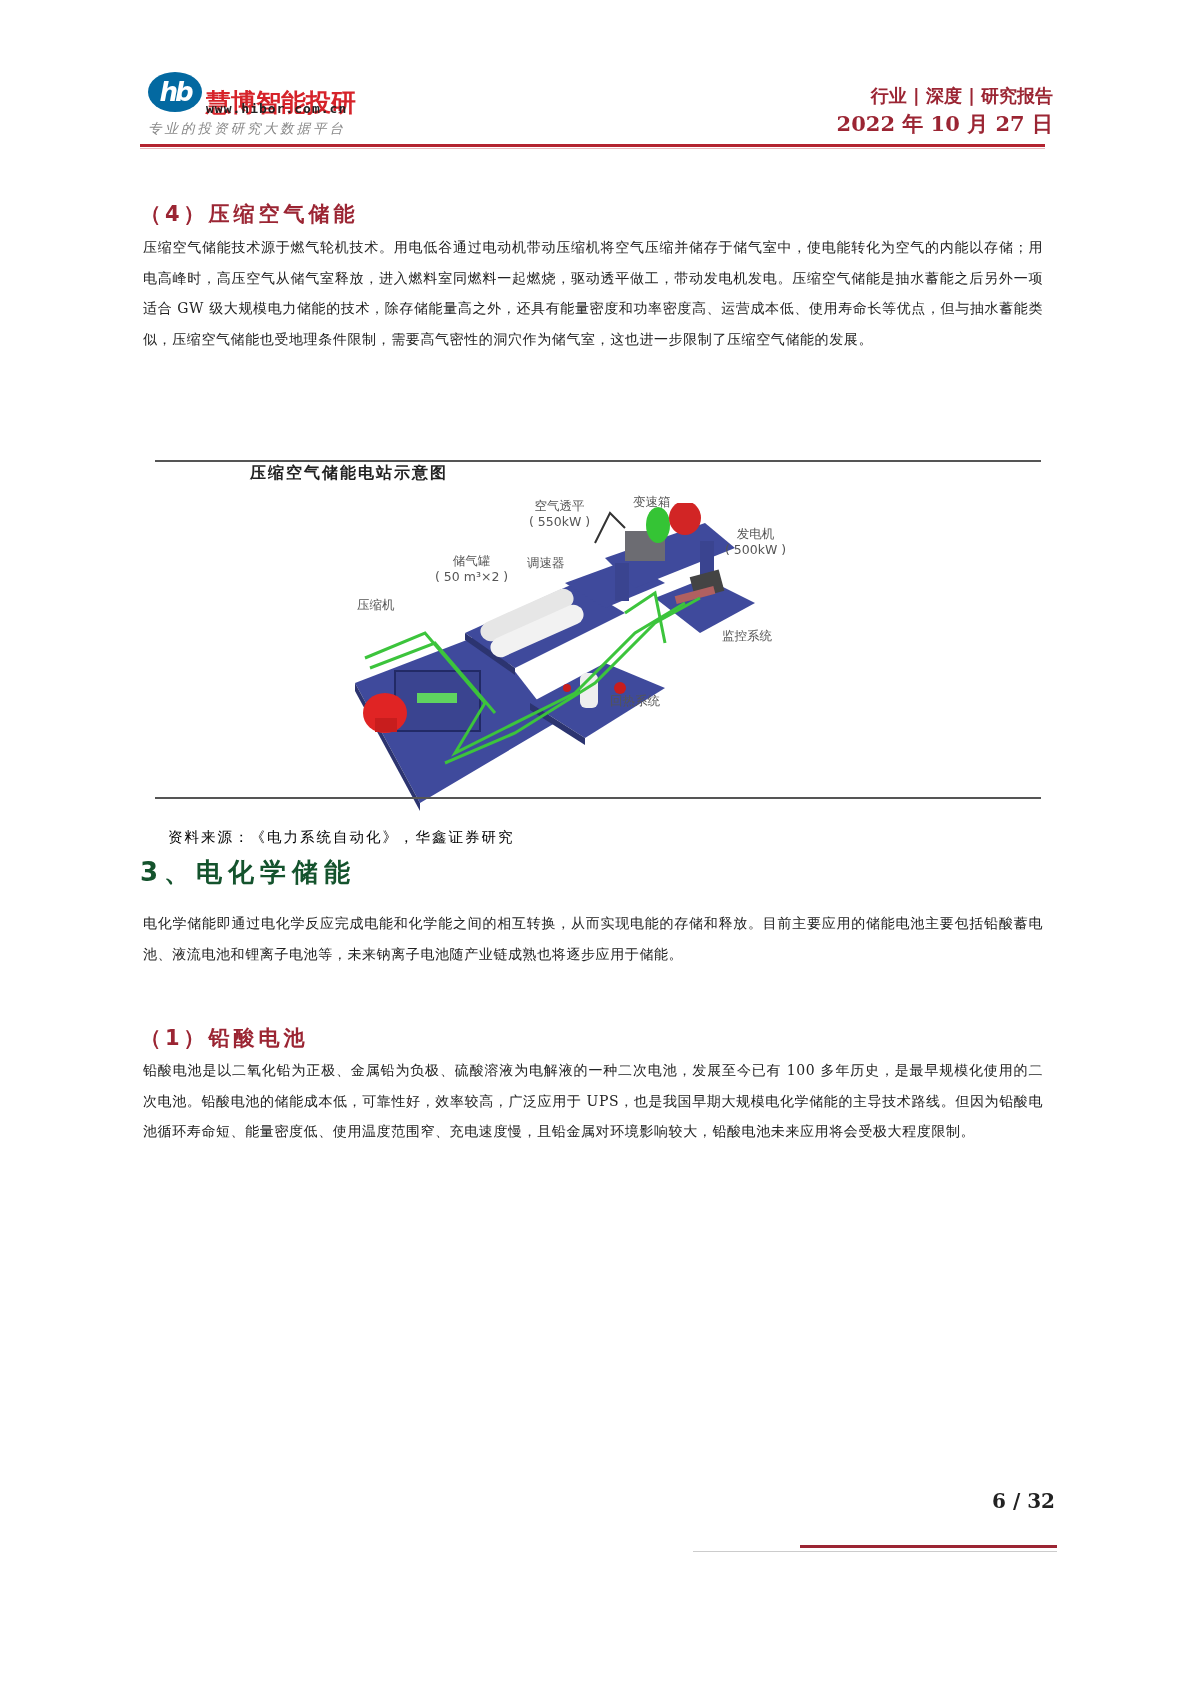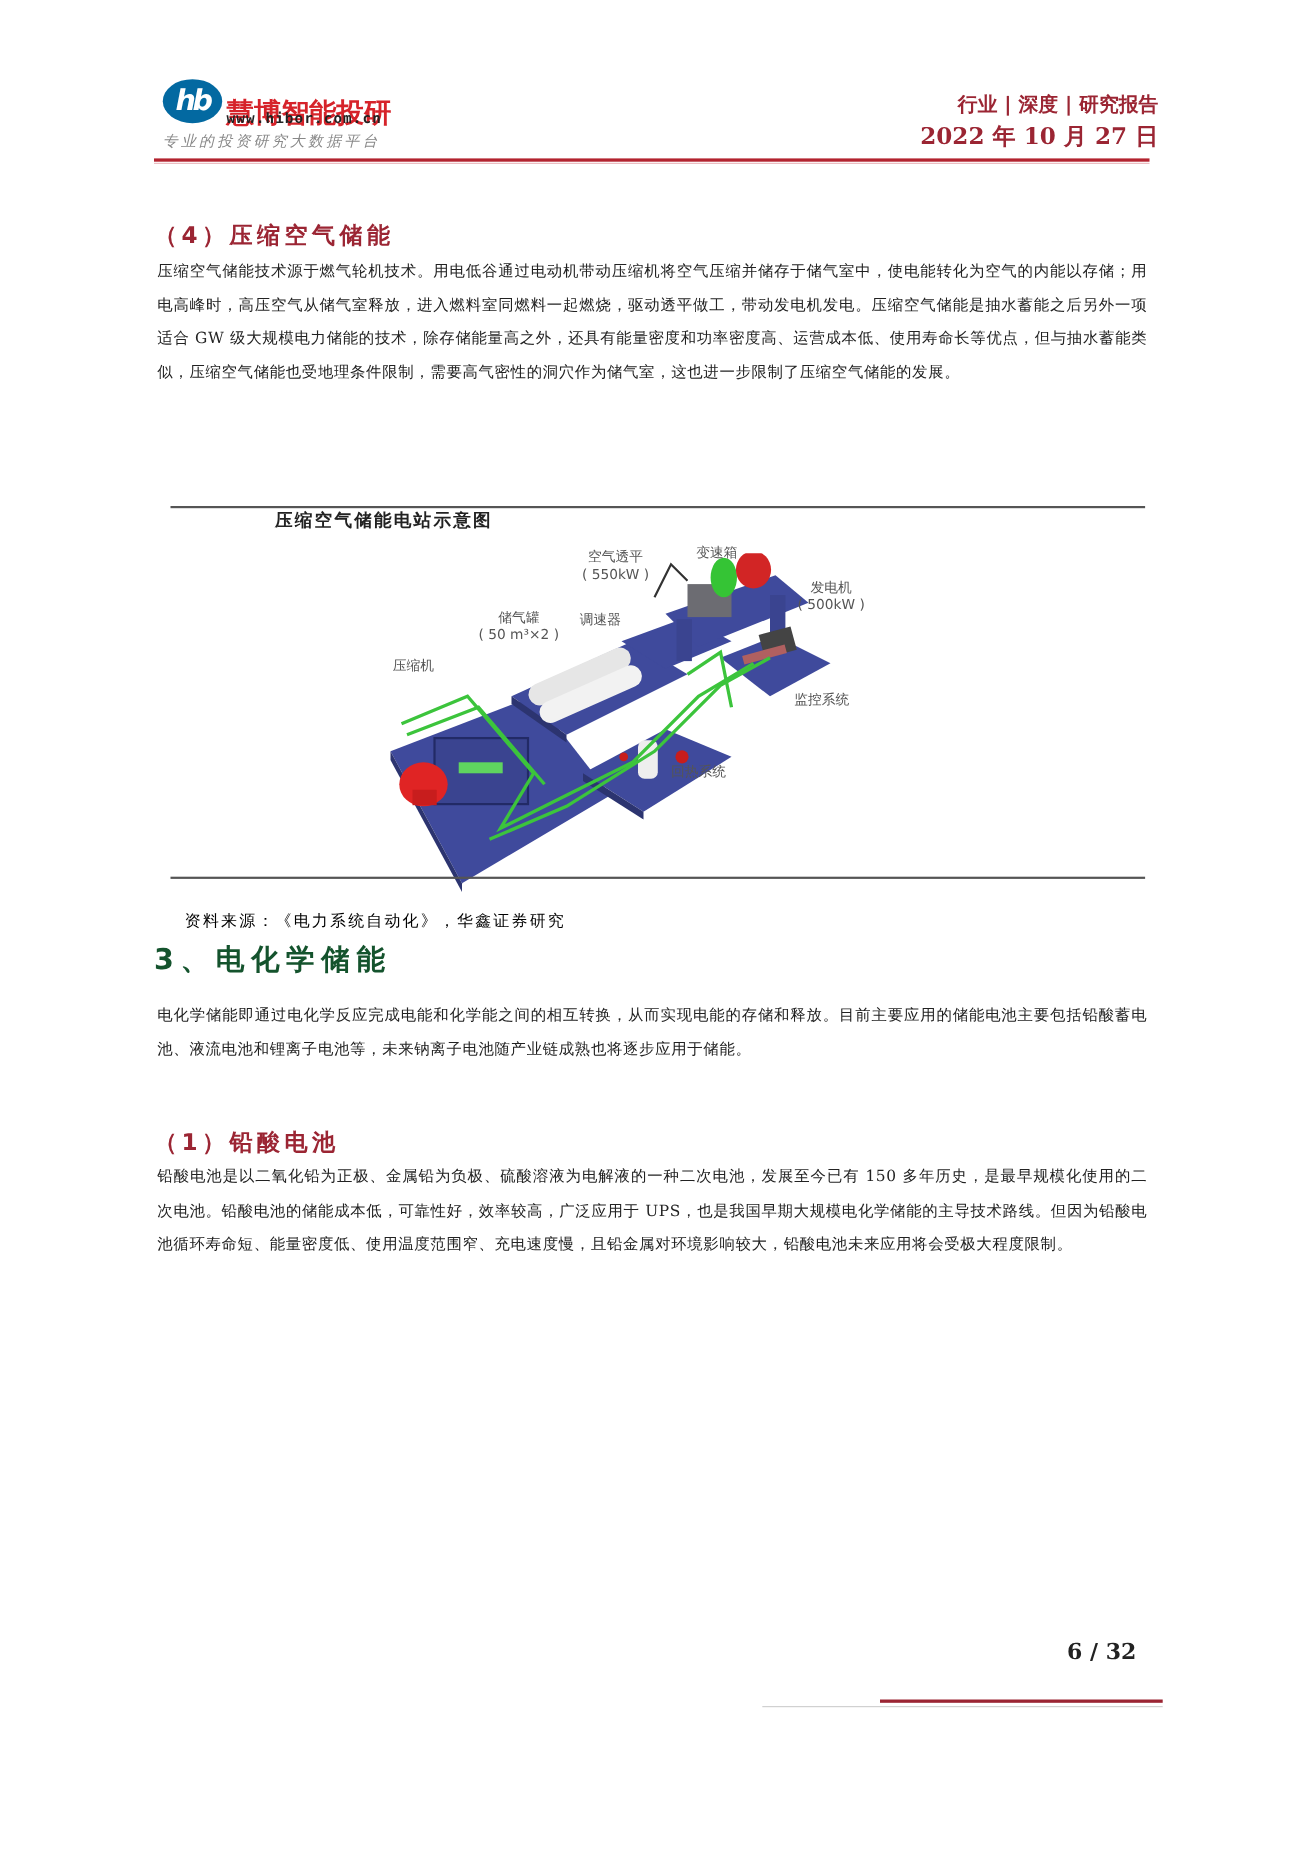--- a/index.html
+++ b/index.html
@@ -27,21 +27,21 @@
 
     
     .fig-title { left: 250px; top: 436px; font-family: "DejaVu Serif", serif; font-weight: bold; font-size: 16px; color: #222; letter-spacing: 2px; margin-top: 27px; }
     .fig-rule-top { left: 155px; top: 460px; width: 886px; height: 2px; background: #555; }
     .fig-rule-bot { left: 155px; top: 797px; width: 886px; height: 2px; background: #555; }
     .fig-source { left: 168px; top: 828px; font-family: "DejaVu Serif", serif; font-size: 14.5px; color: #000000; letter-spacing: 2px; }
     .fig-area { left: 155px; top: 463px; width: 886px; height: 333px; margin-top: 40px; }
     .fig-label { position: absolute; font-family: "DejaVu Sans", sans-serif; font-size: 12.5px; color: #555; text-align: center; line-height: 16px; white-space: nowrap; }
 
     
-    .page-num { right: 156px; top: 1489px; font-family: "DejaVu Serif", serif; font-weight: bold; font-size: 20px; color: #222; }
+    .page-num { right: 134px; top: 1489px; font-family: "DejaVu Serif", serif; font-weight: bold; font-size: 20px; color: #222; }
     .foot-line-grey { left: 693px; top: 1551px; width: 364px; height: 1px; background: #ccc; }
     .foot-line-red { left: 800px; top: 1545px; width: 257px; height: 3px; background: #9b2533; }
   </style>
 </head>
 <body>
 
 <div class="abs logo">
   <div class="logo-circle">hb</div>
   <div class="logo-name">慧博智能投研</div>
   <div class="logo-url">www.hibor.com.cn</div>
@@ -124,17 +124,17 @@
   <div class="fig-label" style="left:455px; top:190px;">回热系统</div>
 </div>
 
 <div class="abs fig-rule-bot"></div>
 <div class="abs fig-source">资料来源：《电力系统自动化》，华鑫证券研究</div>
 
 <div class="abs h-main" style="left:140px; top:855px;">3、电化学储能</div>
 <div class="abs para" style="top:908px;">电化学储能即通过电化学反应完成电能和化学能之间的相互转换，从而实现电能的存储和释放。目前主要应用的储能电池主要包括铅酸蓄电池、液流电池和锂离子电池等，未来钠离子电池随产业链成熟也将逐步应用于储能。</div>
 
 <div class="abs h-sub" style="left:140px; top:1024px;">（1）铅酸电池</div>
-<div class="abs para" style="top:1055px;">铅酸电池是以二氧化铅为正极、金属铅为负极、硫酸溶液为电解液的一种二次电池，发展至今已有 150 多年历史，是最早规模化使用的二次电池。铅酸电池的储能成本低，可靠性好，效率较高，广泛应用于 UPS，也是我国早期大规模电化学储能的主导技术路线。但因为铅酸电池循环寿命短、能量密度低、使用温度范围窄、充电速度慢，且铅金属对环境影响较大，铅酸电池未来应用将会受极大程度限制。</div>
+<div class="abs para" style="top:1055px;">铅酸电池是以二氧化铅为正极、金属铅为负极、硫酸溶液为电解液的一种二次电池，发展至今已有 100 多年历史，是最早规模化使用的二次电池。铅酸电池的储能成本低，可靠性好，效率较高，广泛应用于 UPS，也是我国早期大规模电化学储能的主导技术路线。但因为铅酸电池循环寿命短、能量密度低、使用温度范围窄、充电速度慢，且铅金属对环境影响较大，铅酸电池未来应用将会受极大程度限制。</div>
 
 <div class="abs page-num">6 / 32</div>
 <div class="abs foot-line-grey"></div>
 <div class="abs foot-line-red"></div>
 
 </body></html>

